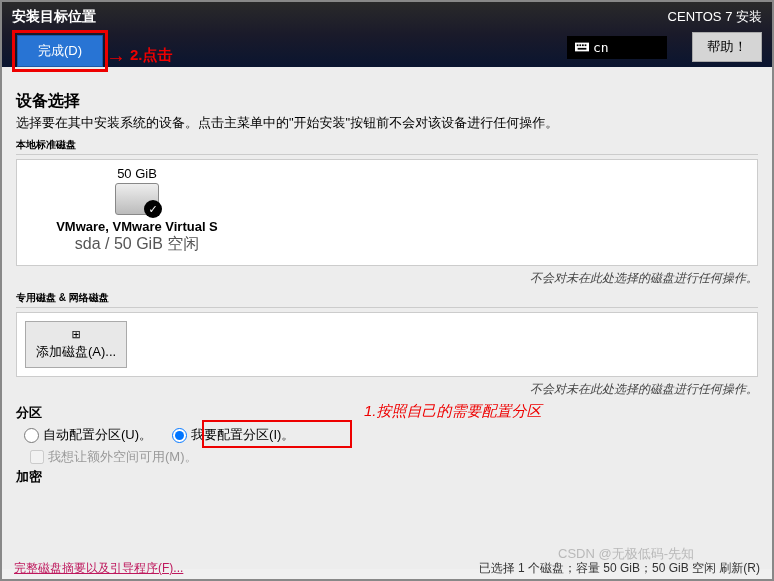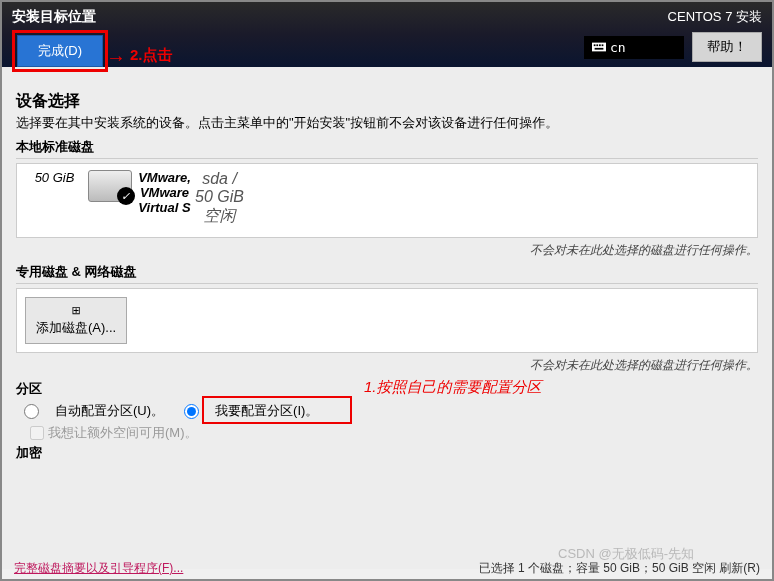--- a/index.html
+++ b/index.html
@@ -4,46 +4,46 @@
   <style>
     * { box-sizing: border-box; margin: 0; padding: 0; }
     body { font-family: "Microsoft YaHei", sans-serif; font-size: 13px; width: 774px; height: 581px; border: 2px solid #888; overflow: hidden; background: #f0f0f0; }
     .header { background: linear-gradient(180deg, #2a2a2a 0%, #1a1a2a 50%, #0a1530 100%); color: #fff; height: 65px; position: relative; display: flex; justify-content: space-between; padding: 6px 10px; }
     .header-left { }
     .header-title { font-size: 14px; font-weight: bold; margin-bottom: 4px; }
     .done-btn-wrap { border: 3px solid #e00; padding: 2px; display: inline-block; }
     .done-btn { background: #2874d4; color: #fff; border: 1px solid #1a5aa8; padding: 6px 20px; cursor: pointer; font-size: 13px; }
     .header-right { text-align: right; }
     .header-sub { font-size: 13px; margin-bottom: 6px; }
-    .header-controls { display: flex; gap: 8px; align-items: center; }
+    .header-controls { display: flex; gap: 25px; align-items: center; }
     .lang-box { background: #000; color: #fff; padding: 4px 8px; font-family: monospace; width: 100px; display: flex; align-items: center; gap: 4px; }
     .lang-box svg { width: 14px; height: 10px; }
     .help-btn { background: #d5d5d5; border: 1px solid #aaa; padding: 5px 14px; cursor: pointer; }
     .annotation { position: absolute; color: #e00; font-weight: bold; font-size: 15px; display: flex; align-items: center; gap: 4px; }
     .ann1 { top: 42px; left: 104px; }
     .arrow { color: #e00; font-size: 20px; }
     .content { padding: 24px 14px; background: #ededed; height: calc(100% - 75px); overflow: hidden; }
     h2 { font-size: 16px; font-weight: bold; margin-bottom: 2px; }
     .desc { font-size: 13px; margin-bottom: 6px; }
-    .section-label { font-weight: bold; font-size: 13px; border-bottom: 1px solid #ccc; padding-bottom: 2px; margin-bottom: 4px; }
+    .section-label { font-weight: bold; font-size: 10px; border-bottom: 1px solid #ccc; padding-bottom: 2px; margin-bottom: 4px; }
     .disk-panel { background: #fff; border: 1px solid #ccc; padding: 6px 10px 10px; }
-    .disk-item { display: flex; flex-direction: row; align-items: flex-start; width: 220px; font-style: italic; }
+    .disk-item { display: flex; flex-direction: column; align-items: flex-start; width: 220px; }
     .disk-size { text-align: center; width: 100%; margin-bottom: 2px; }
     .disk-icon-wrap { display: flex; justify-content: center; width: 100%; position: relative; margin-bottom: 4px; }
     .disk-icon { width: 44px; height: 32px; background: linear-gradient(180deg, #eee, #bbb); border: 1px solid #888; border-radius: 3px; position: relative; }
     .disk-check { position: absolute; bottom: -4px; right: -4px; width: 18px; height: 18px; background: #000; border-radius: 50%; display: flex; align-items: center; justify-content: center; color: #fff; font-size: 11px; }
     .disk-name { font-weight: bold; text-align: center; width: 100%; }
     .disk-info { color: #555; text-align: center; width: 100%; font-size: 16px; }
     .hint { text-align: right; font-style: italic; color: #444; font-size: 12px; padding: 4px 0; }
     .add-disk-btn { background: #e8e8e8; border: 1px solid #aaa; padding: 6px 10px; cursor: pointer; display: flex; flex-direction: column; align-items: center; gap: 2px; font-size: 13px; }
     .add-disk-btn .ico { font-size: 11px; }
     .panel2 { background: #fff; border: 1px solid #ccc; padding: 8px; }
     .sub-label { font-weight: bold; font-size: 13px; margin: 2px 0; }
     .radio-row { display: flex; align-items: center; gap: 20px; margin: 4px 0 4px 8px; position: relative; }
-    .radio-item { display: flex; align-items: center; gap: 16px; justify-content: center; }
+    .radio-item { display: flex; align-items: center; gap: 4px; justify-content: center; }
     .radio-item input[type=radio] { width: 15px; height: 15px; }
     .checkbox-row { margin-left: 14px; display: flex; align-items: center; gap: 4px; color: #999; }
     .checkbox-row input { width: 14px; height: 14px; }
     .red-box { border: 2px solid #e00; position: absolute; }
     .red-box-radio { left: 178px; top: -6px; width: 150px; height: 28px; }
     .ann2 { position: absolute; left: 340px; top: -24px; color: #e00; font-size: 15px; font-weight: normal; font-style: italic; }
     .footer { position: absolute; bottom: 4px; left: 14px; right: 14px; display: flex; justify-content: space-between; font-size: 12px; }
     .footer a { color: #be185d; text-decoration: underline; cursor: pointer; }
     .footer-right { color: #333; }
     .watermark { position: absolute; bottom: 18px; right: 80px; color: rgba(150,150,150,0.6); font-size: 13px; }

